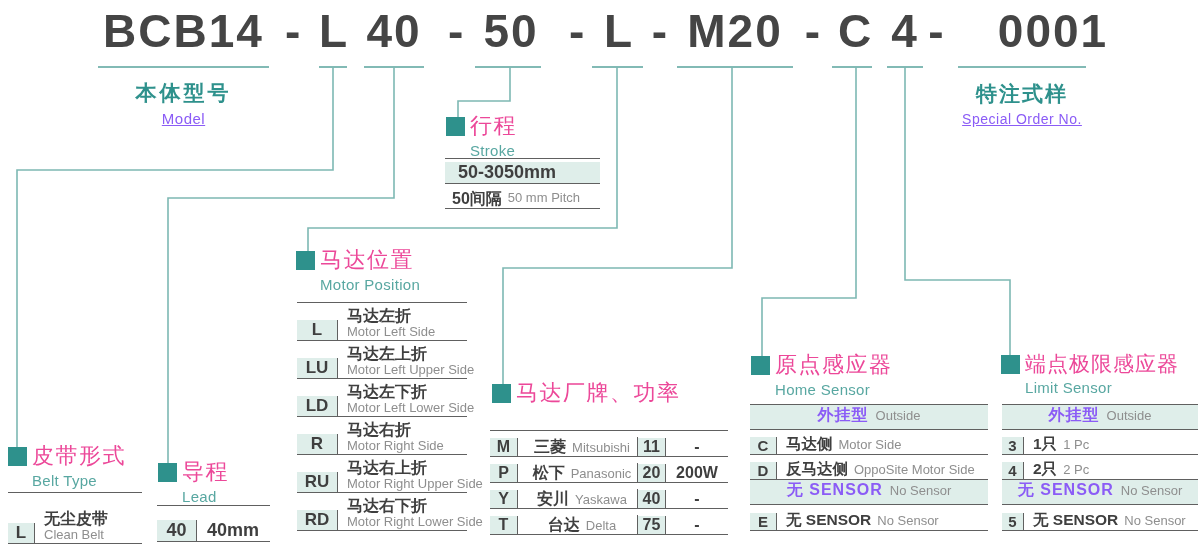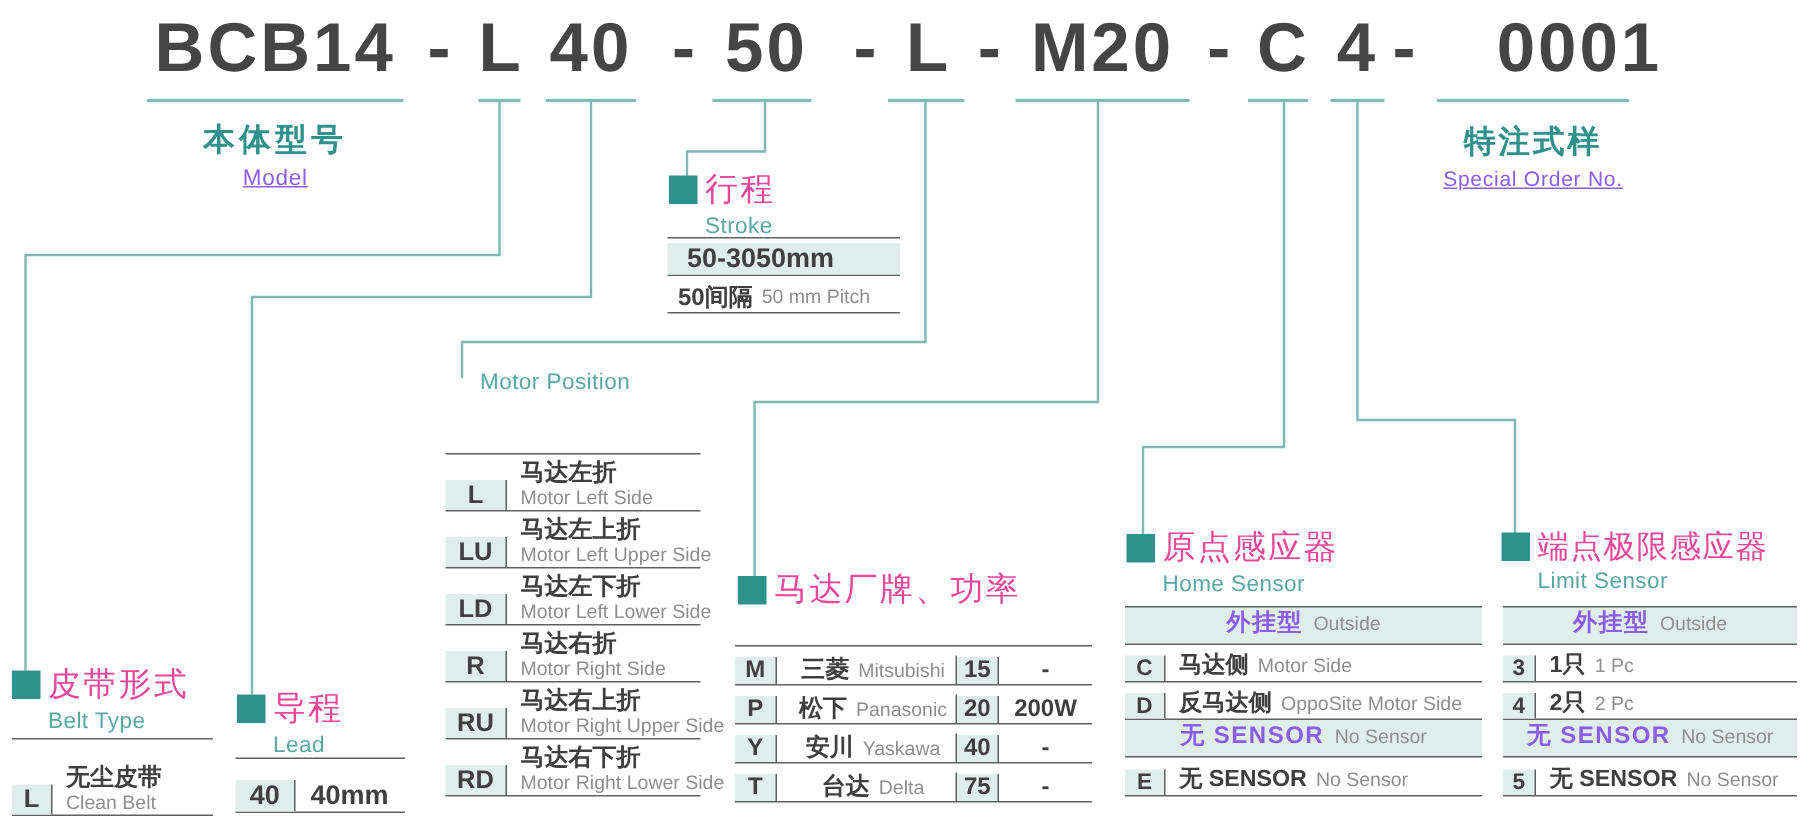--- a/index.html
+++ b/index.html
@@ -131,20 +131,24 @@
     </div>
     <div class="trow">
       <div class="strokepitch">
         <span class="dzh">50间隔</span>
         <span class="den" style="font-size:13px">50 mm Pitch</span>
       </div>
     </div>
   </div>
 
   <div class="shead" style="left:296px;top:245px">
+    <div class="srow">
+        <span class="sq"></span>
+      <span class="szh">马达位置</span>
+      </div>
     <div class="sen">Motor Position</div>
   </div>
   <div class="tbl tbl-mpos">
     <div class="trow">
       <div class="cc">L</div>
       <div class="dc">
           <span class="dzh">马达左折</span>
         <span class="den">Motor Left Side</span>
         </div>
     </div>
@@ -222,21 +226,21 @@
       <span class="szh">马达厂牌、功率</span>
       </div>
   </div>
   <div class="tbl tbl-brand">
     <div class="trow">
       <div class="cc">M</div>
       <div class="dc inl brandcell">
           <span class="dzh">三菱</span>
         <span class="den">Mitsubishi</span>
         </div>
-      <div class="cc">15</div>
+      <div class="cc">11</div>
       <div class="wattcell">-</div>
     </div>
     <div class="trow">
       <div class="cc">P</div>
       <div class="dc inl brandcell">
           <span class="dzh">松下</span>
         <span class="den">Panasonic</span>
         </div>
       <div class="cc">20</div>
       <div class="wattcell">200W</div>

